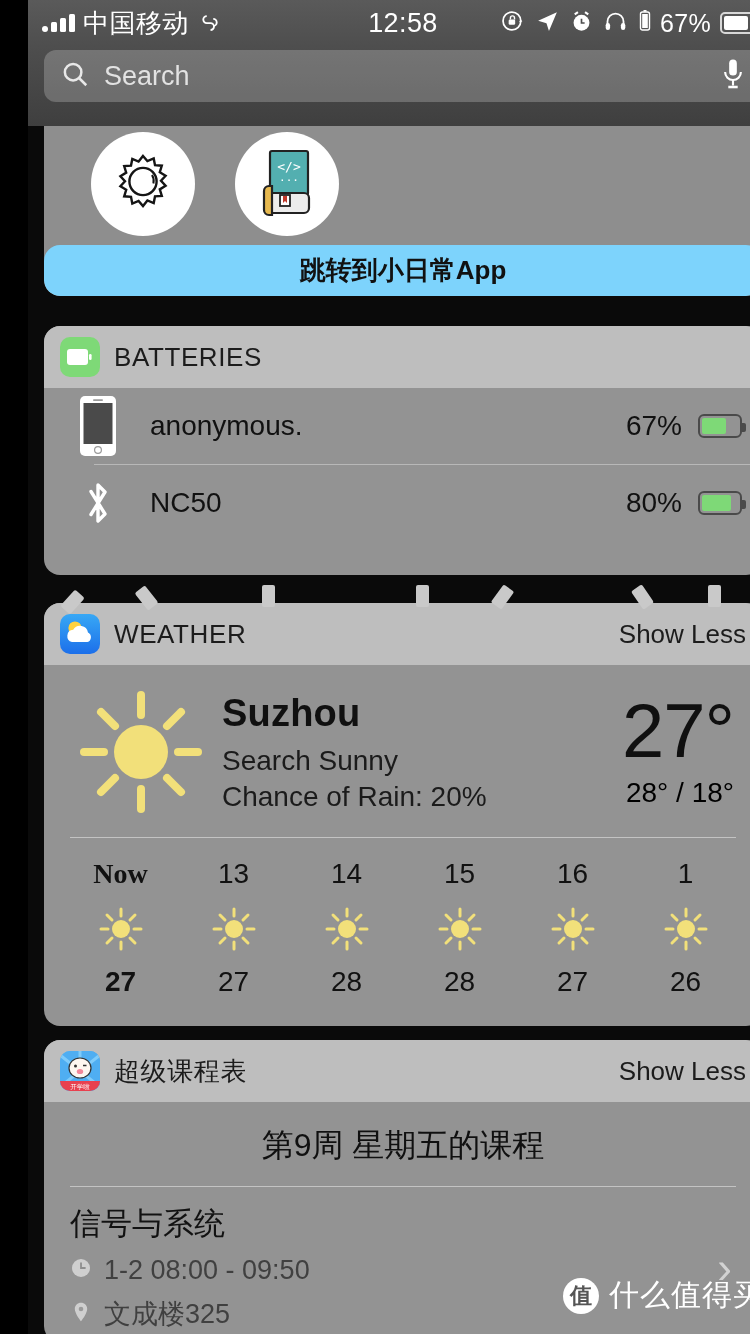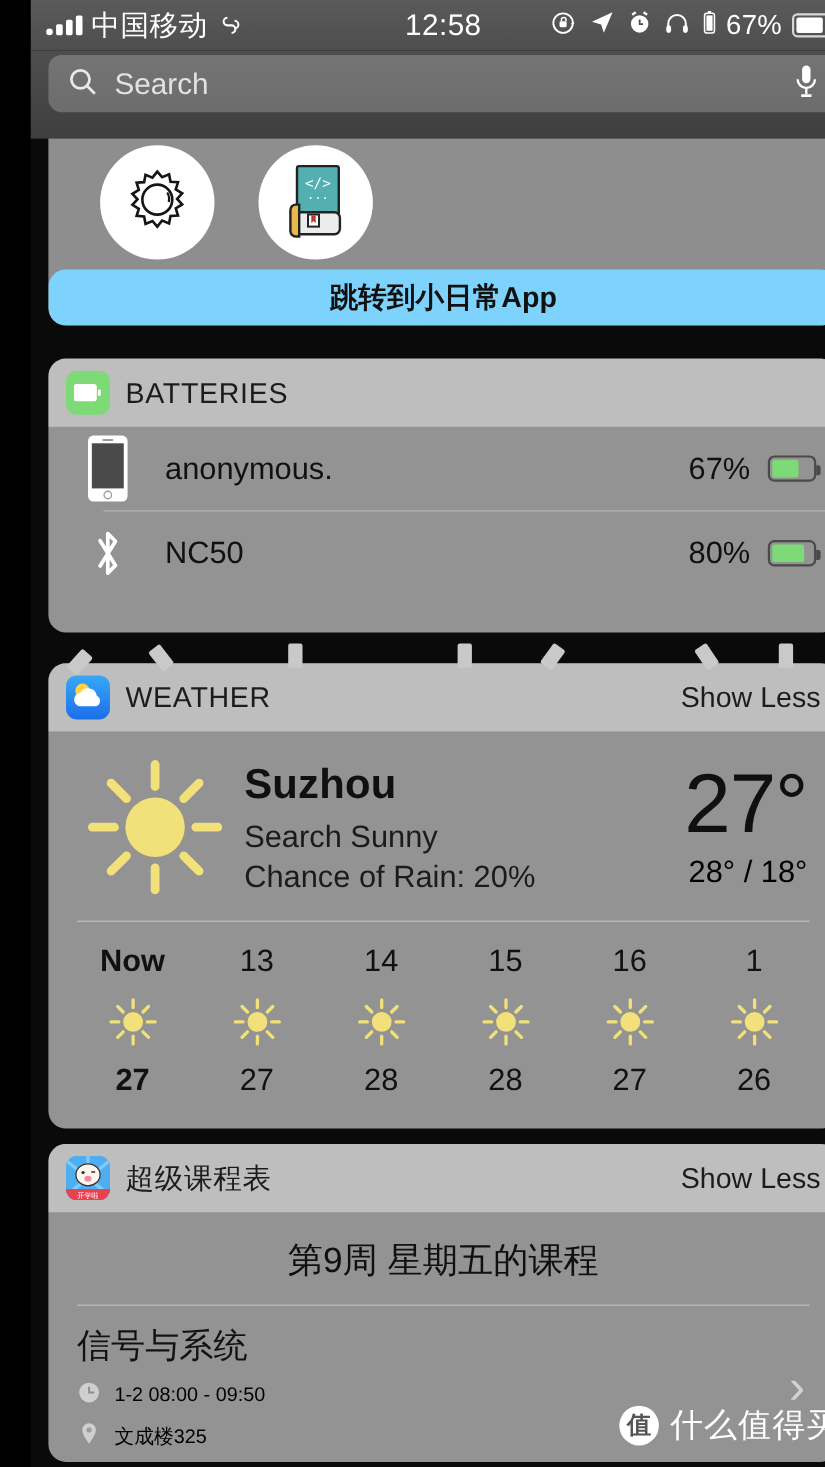--- a/index.html
+++ b/index.html
@@ -127,33 +127,33 @@
   .wx-city { font-size:38px; font-weight:bold; color:#101010; letter-spacing:0.2px; }
   .wx-cond { font-size:28px; color:#1b1b1b; margin-top:10px; }
   .wx-rain { font-size:28px; color:#1b1b1b; margin-top:4px; }
   .wx-temps { text-align:right; padding-right:6px; }
   .wx-now { font-size:76px; color:#101010; font-weight:300; line-height:0.95; letter-spacing:-1px;}
   .wx-hilo { font-size:28px; color:#000000; margin-top:10px; }
   .wx-sep { height:1px; background:rgba(255,255,255,0.45); margin:6px 26px 0; }
   .wx-hours { display:flex; padding:20px 20px 28px; }
   .wx-hour { flex:1; text-align:center; }
   .wx-hour .hh { font-size:28px; color:#111; }
-  .wx-hour .hh.bold { font-weight:bold; }
+  .wx-hour .hh.bold { font-weight:bold;font-family:Liberation Serif, serif; }
   .wx-hour .ic { margin:16px 0 14px; display:flex; justify-content:center; }
   .wx-hour .tt { font-size:28px; color:#111; }
   .wx-hour .tt.bold { font-weight:bold; }
 
   
   .course-title { text-align:center; font-size:32px; color:#101010; padding:22px 0 18px; }
   .course-sep { height:1px; background:rgba(255,255,255,0.45); margin:0 26px; }
   .course-row { display:flex; align-items:center; padding:16px 24px 10px 26px; }
   .course-body { flex:1; }
   .course-name { font-size:31px; color:#121212; }
   .course-meta { display:flex; align-items:center; gap:12px; margin-top:10px;
-                 font-size:18px; color:#000000; }
+                 font-size:27px; color:#404040; }
   .chev { color:#d2d2d2; font-size:44px; font-weight:300; line-height:1; padding-right:6px;}
 
   
   .watermark {
     position:absolute; right:14px; bottom:18px;
     display:flex; align-items:center; gap:10px; z-index:40;
   }
   .wm-logo {
     width:36px; height:36px; border-radius:50%; background:#fff;
     color:#555; font-size:22px; display:flex; align-items:center;

